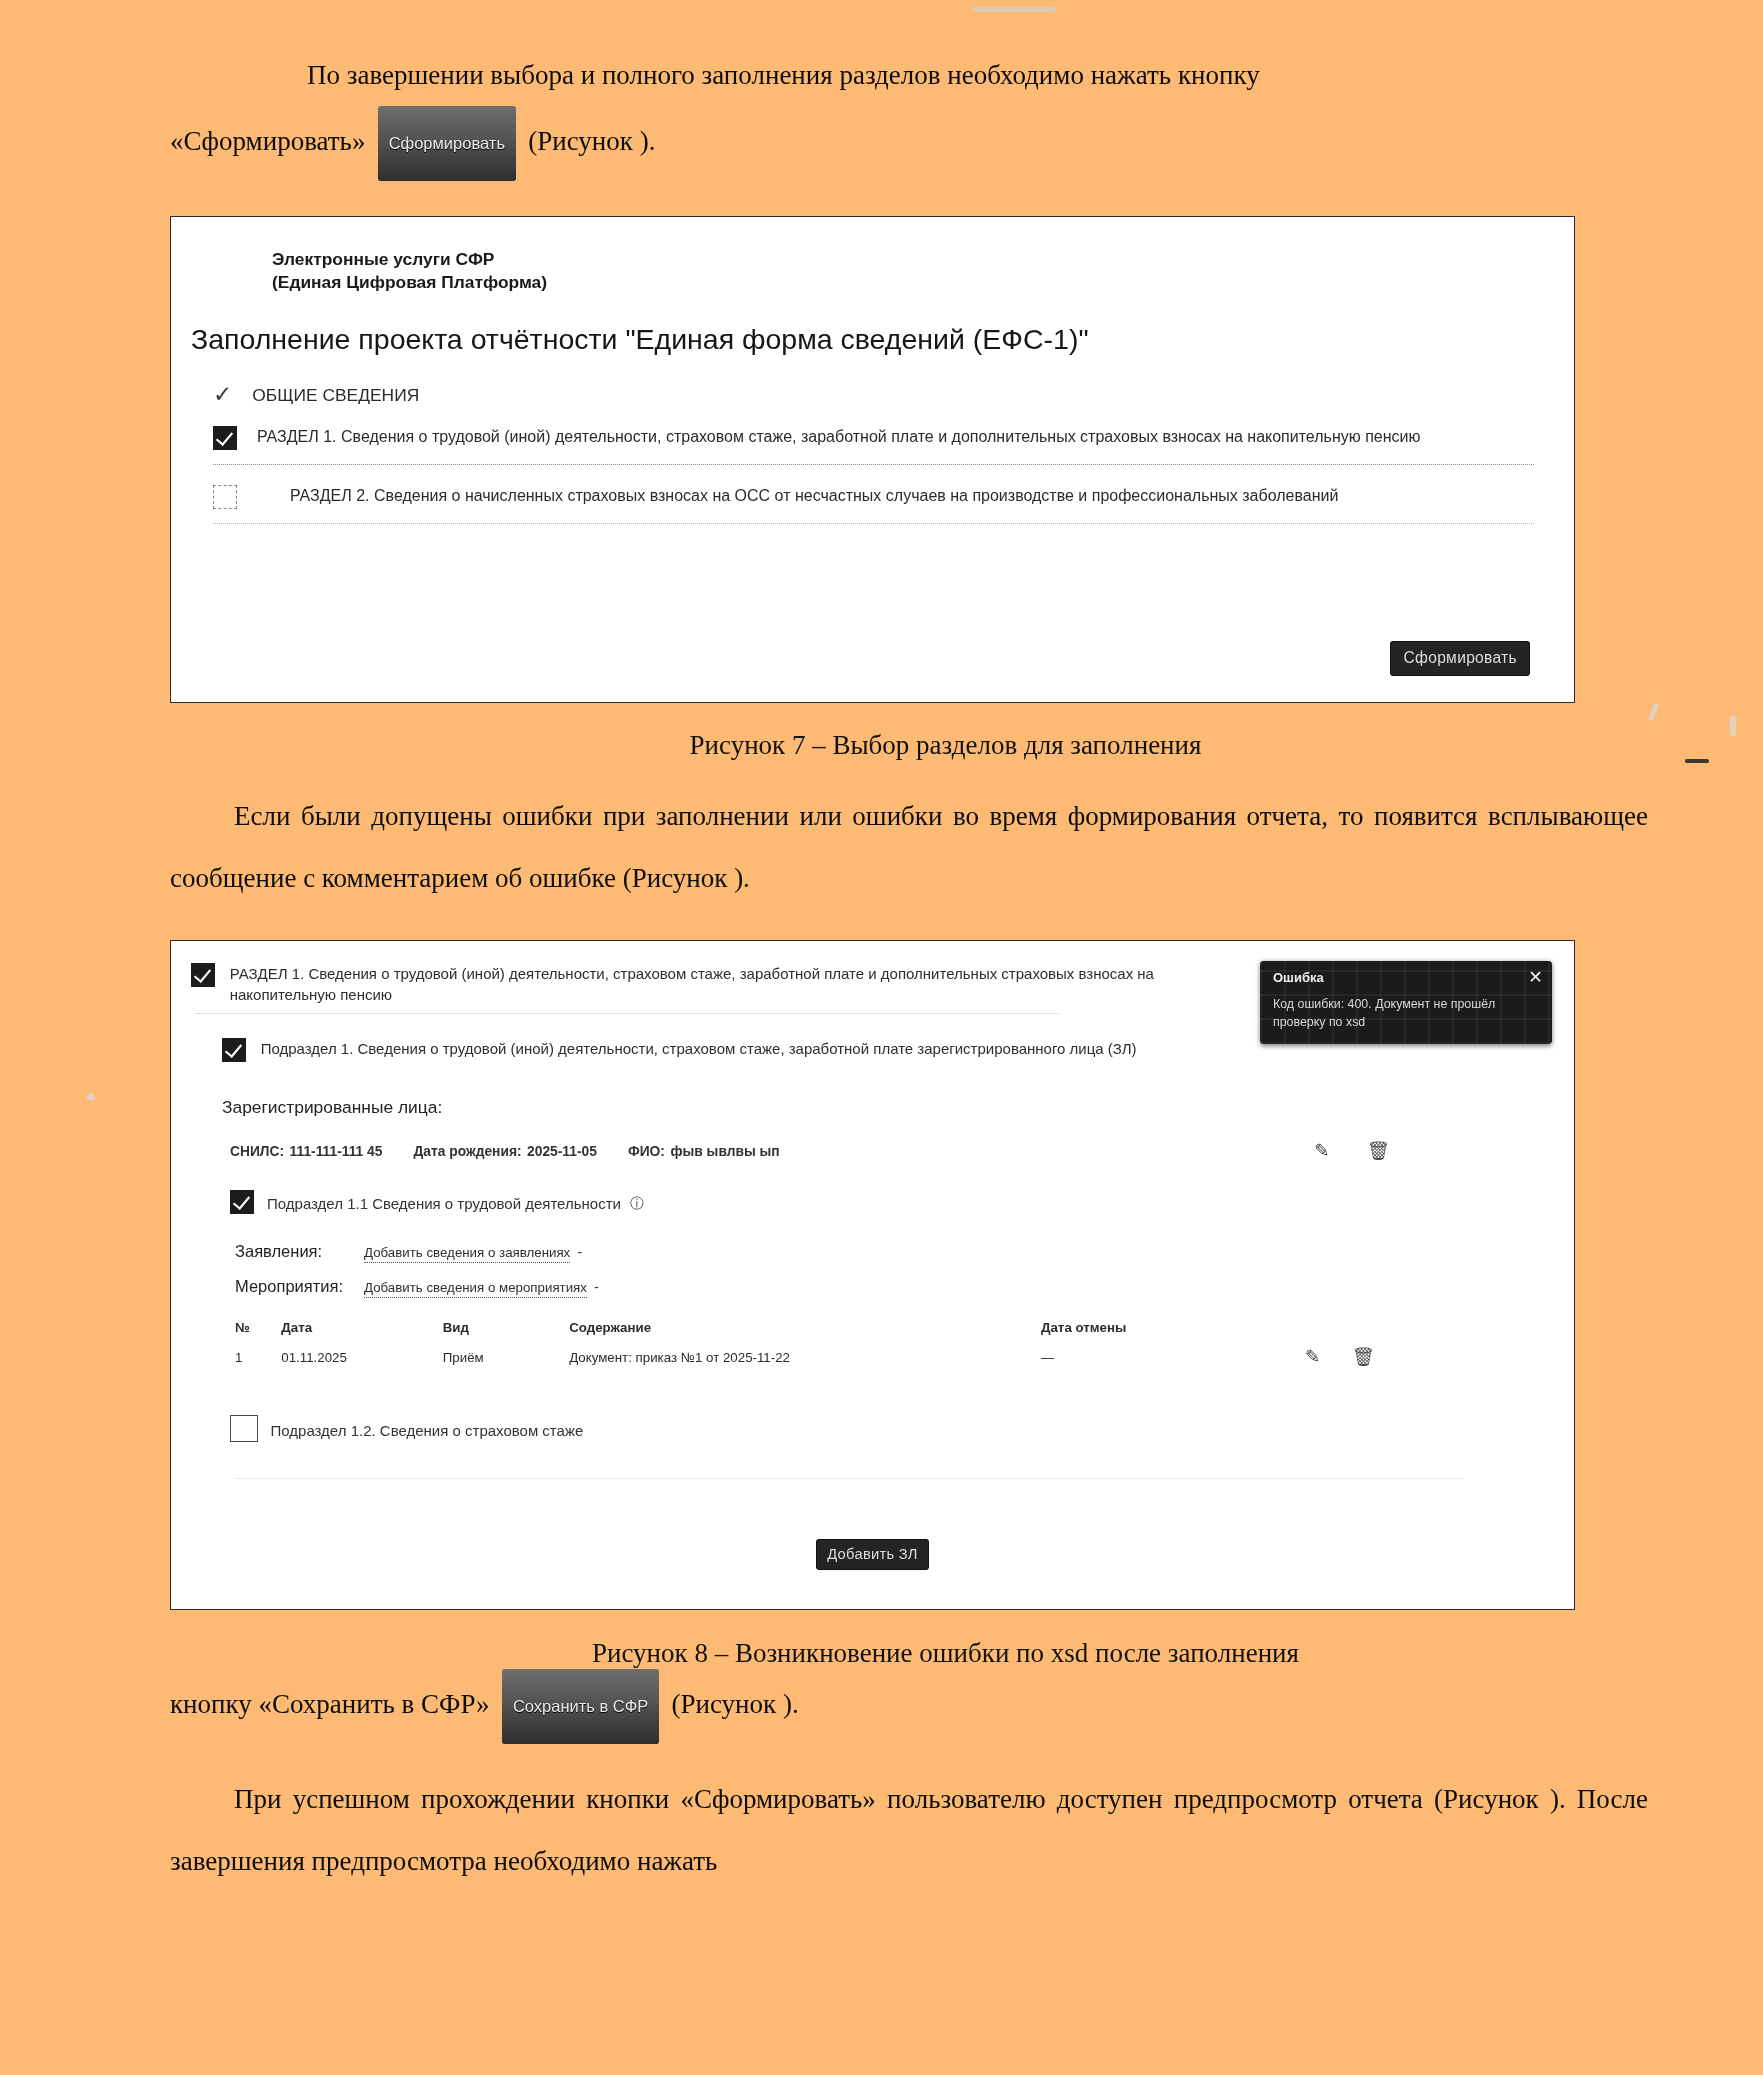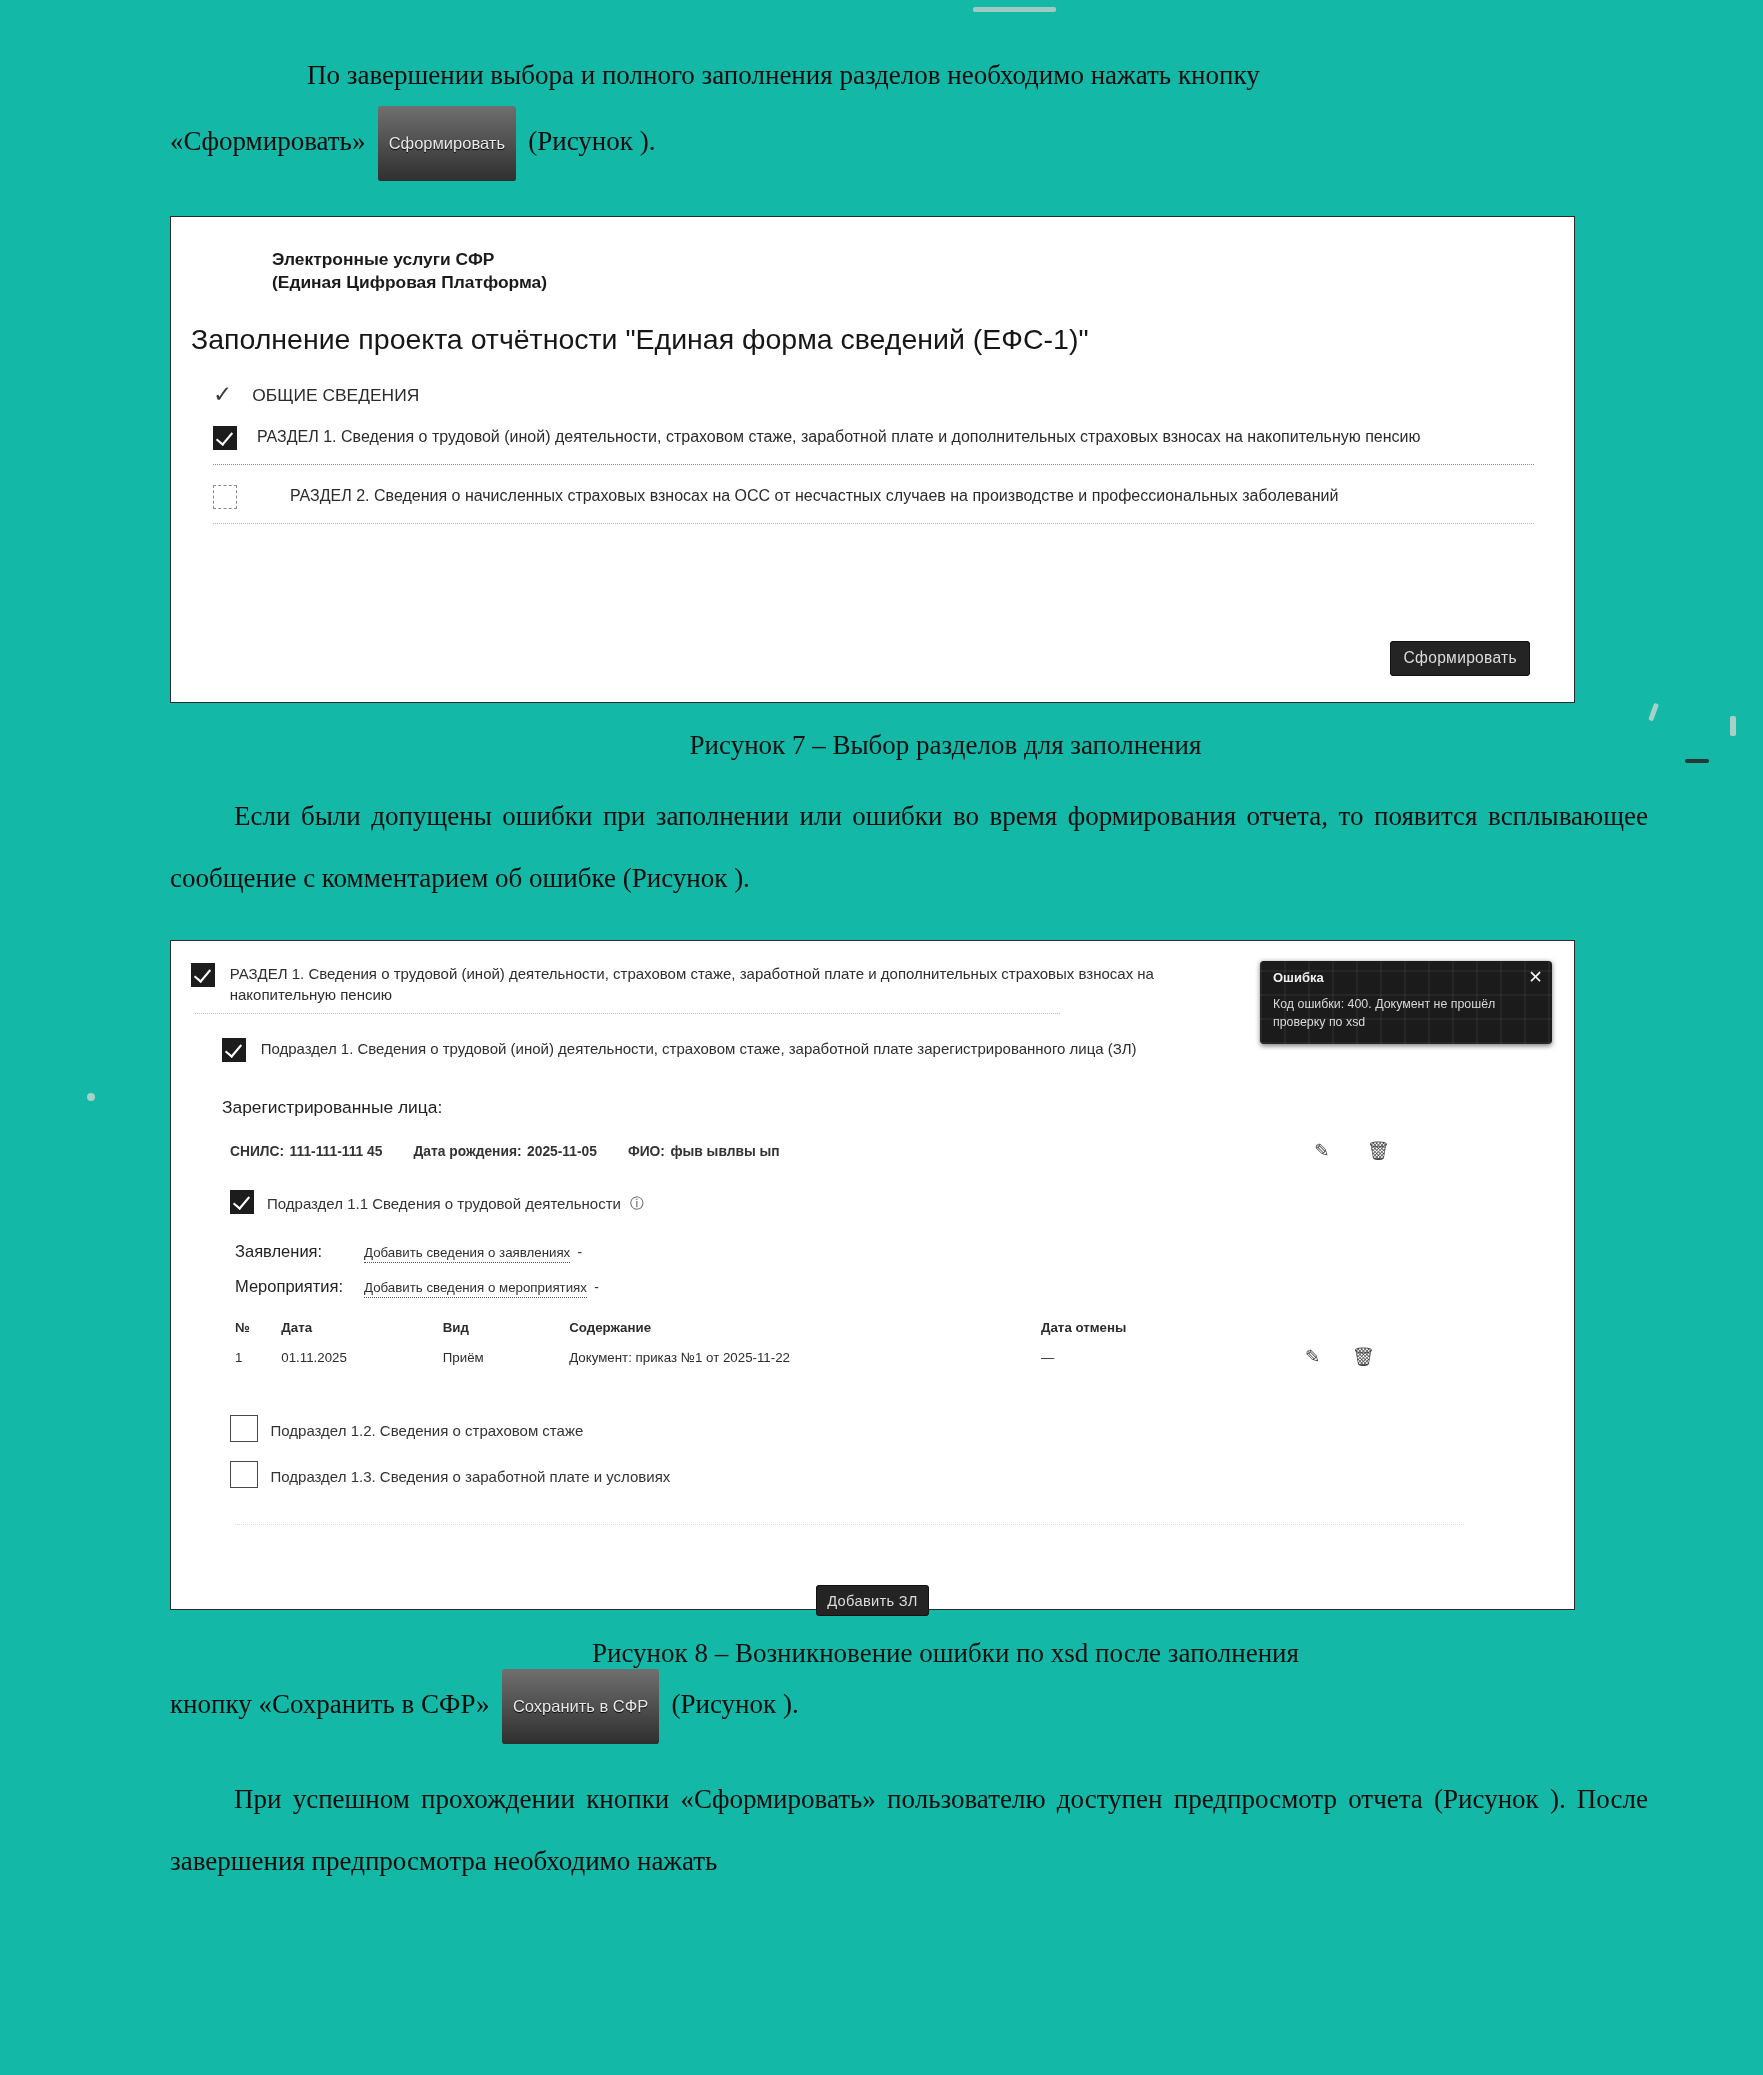--- a/index.html
+++ b/index.html
@@ -12,21 +12,21 @@
     height: 2075px;
     font-family: "Liberation Serif", serif;
     color: #101010;
     position: relative;
     overflow: hidden;
   }
   .page {
     position: relative;
     width: 1763px;
     height: 2075px;
-    background: #14b8a6;
+    background: #fdba74;
   }
   
   .scan-noise {
     position: absolute;
     background: #d8d8d4;
     border-radius: 50%;
     opacity: .75;
   }
   .para {
     font-family: "Liberation Serif", serif;
@@ -389,26 +389,20 @@
         </table>
       </div>
 
       <div class="f8-row" style="margin:39px 0 0 59px;align-items:center;">
         <span style="margin-right:13px;">
           <span class="cb-box" style="width:27.5px;height:27.5px;"></span>
         </span>
         <span class="f8-small" style="font-size:15px;">Подраздел 1.2. Сведения о страховом стаже</span>
       </div>
 
-      <div class="f8-row" style="margin:14.7px 0 0 59px;align-items:center;">
-        <span style="margin-right:13px;">
-          <span class="cb-box" style="width:27.5px;height:27.5px;"></span>
-        </span>
-        <span class="f8-small" style="font-size:15px;">Подраздел 1.3. Сведения о заработной плате и условиях</span>
-      </div>
 
       <div class="dots-faint" style="margin:31px 110px 0 64px;opacity:.6;"></div>
       <div style="text-align:center;margin-top:20px;">
         <span class="btn-dark" style="font-size:14.7px;padding:7.3px 11px;margin-top:40px;">Добавить ЗЛ</span>
       </div>
     </div>
 
     <div class="figcaption">Рисунок 8 – Возникновение ошибки по xsd после заполнения</div>
 
     <div class="para" style="margin-left:-73px;">

